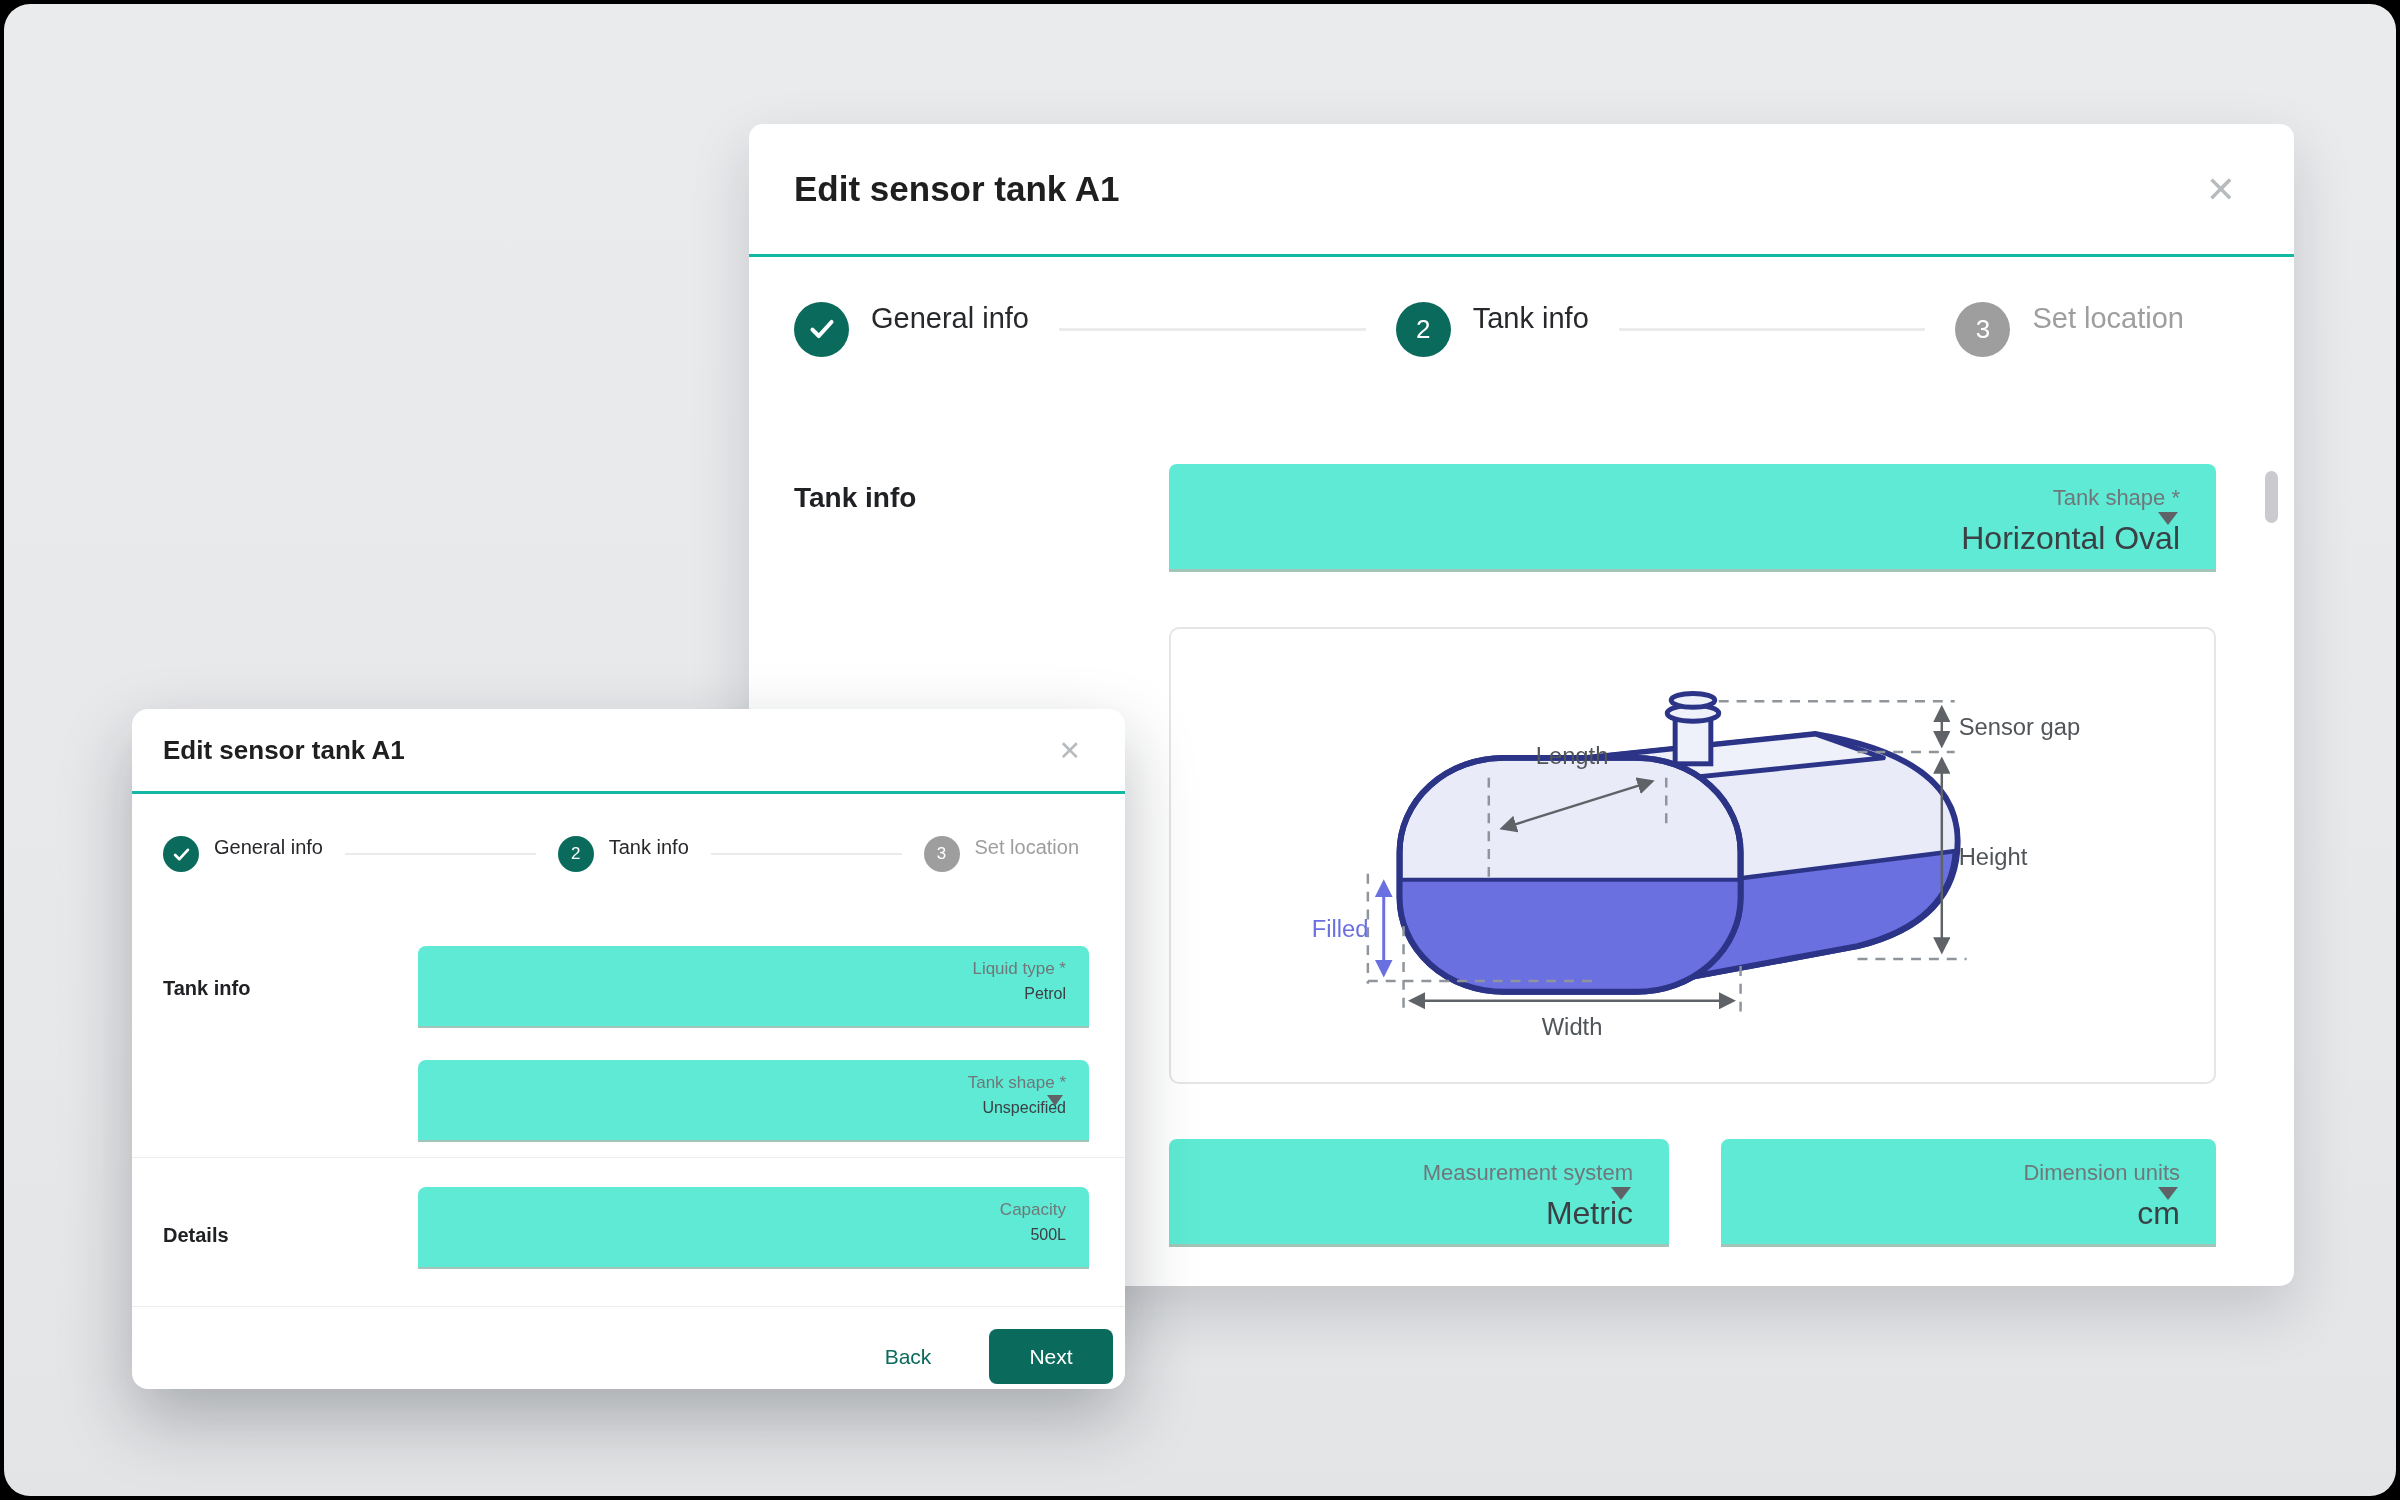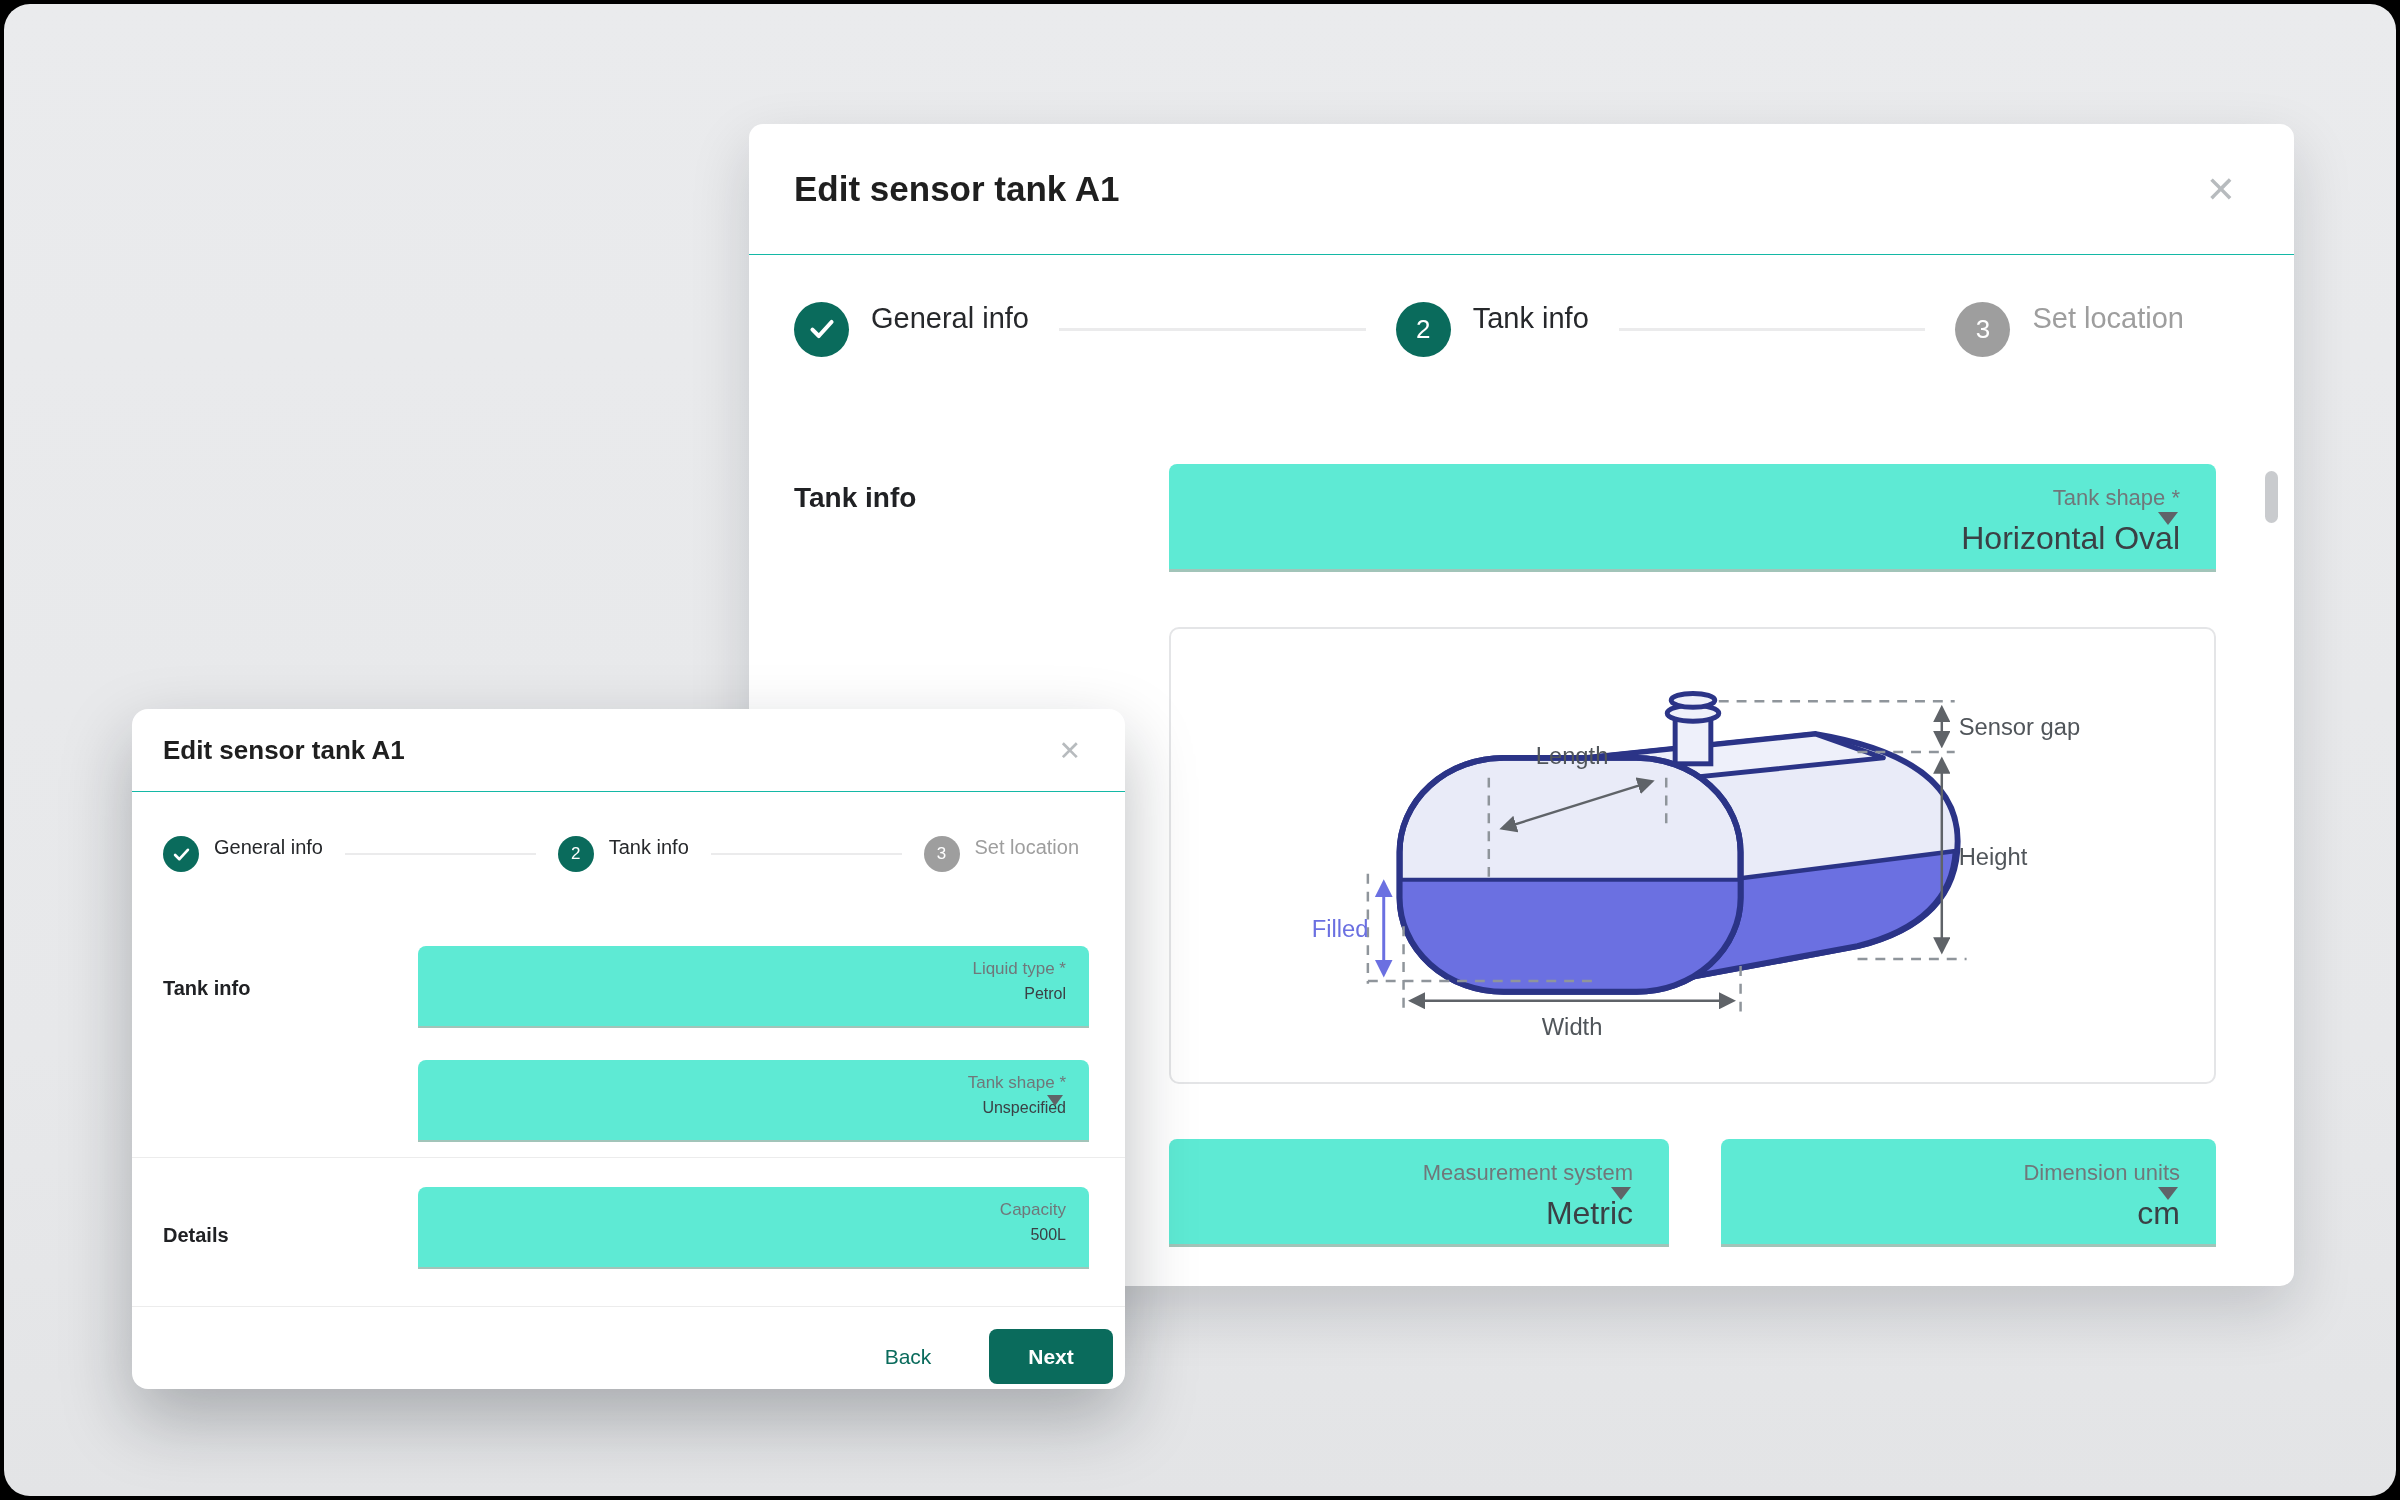--- a/index.html
+++ b/index.html
@@ -9,21 +9,21 @@
   }
   .canvas{position:absolute;inset:4px;border-radius:26px;
     background:linear-gradient(180deg,#eaebed 0%,#e7e8ea 70%,#e3e4e6 100%);}
 
   .modal{position:absolute;background:#fff;}
   .modal-lg{left:745px;top:120px;width:1545px;height:1162px;border-radius:14px;
     box-shadow:0 24px 60px rgba(15,20,30,.16);}
   .modal-sm{left:128px;top:705px;width:993px;height:680px;border-radius:16px;
     box-shadow:0 30px 70px rgba(15,20,30,.28);}
 
-  .hdr{position:absolute;left:0;top:0;right:0;border-bottom:1px solid #14b8a6;}
+  .hdr{position:absolute;left:0;top:0;right:0;border-bottom:3px solid #14b8a6;}
   .modal-lg .hdr{height:130px;}
   .modal-sm .hdr{height:82px;}
   .hdr h1{margin:0;position:absolute;left:45px;top:0;bottom:0;display:flex;align-items:center;
     color:#1f1f1f;font-weight:700;}
   .modal-lg .hdr h1{font-size:35px;}
   .modal-sm .hdr h1{left:31px;font-size:26px;}
   .close{position:absolute;top:0;bottom:0;display:flex;align-items:center;cursor:pointer;
     color:#b7bbbe;background:none;border:none;font-family:"DejaVu Sans",sans-serif;}
   .modal-lg .close{right:52px;font-size:36px;}
   .modal-sm .close{right:38px;font-size:27px;}
@@ -85,21 +85,21 @@
   .sm-f-capacity{left:286px;top:478px;width:671px;height:82px;}
   .sm-title1{top:268px;}
   .sm-title2{top:515px;}
   .divider{position:absolute;left:0;right:0;height:1px;background:#ececec;}
   .sm-div1{top:448px;}
   .sm-div2{top:597px;}
 
   .btn-back{position:absolute;left:718px;top:625px;width:116px;height:46px;background:none;border:none;
     color:#0a6b5c;font-size:21px;font-weight:400;font-family:"Liberation Sans",sans-serif;cursor:pointer;}
   .btn-next{position:absolute;left:857px;top:620px;width:124px;height:55px;background:#0a6b5c;border:none;
-    border-radius:8px;color:#fff;font-size:21px;font-weight:700;font-family:"Liberation Sans",sans-serif;cursor:pointer;}
+    border-radius:8px;color:#fff;font-size:21px;font-weight:400;font-family:"Liberation Sans",sans-serif;cursor:pointer;}
 
   svg text{font-family:"Liberation Sans",sans-serif;}
 </style>
 </head>
 <body>
 
 <div class="canvas">
 
   <section class="modal modal-lg">
     <div class="hdr">

